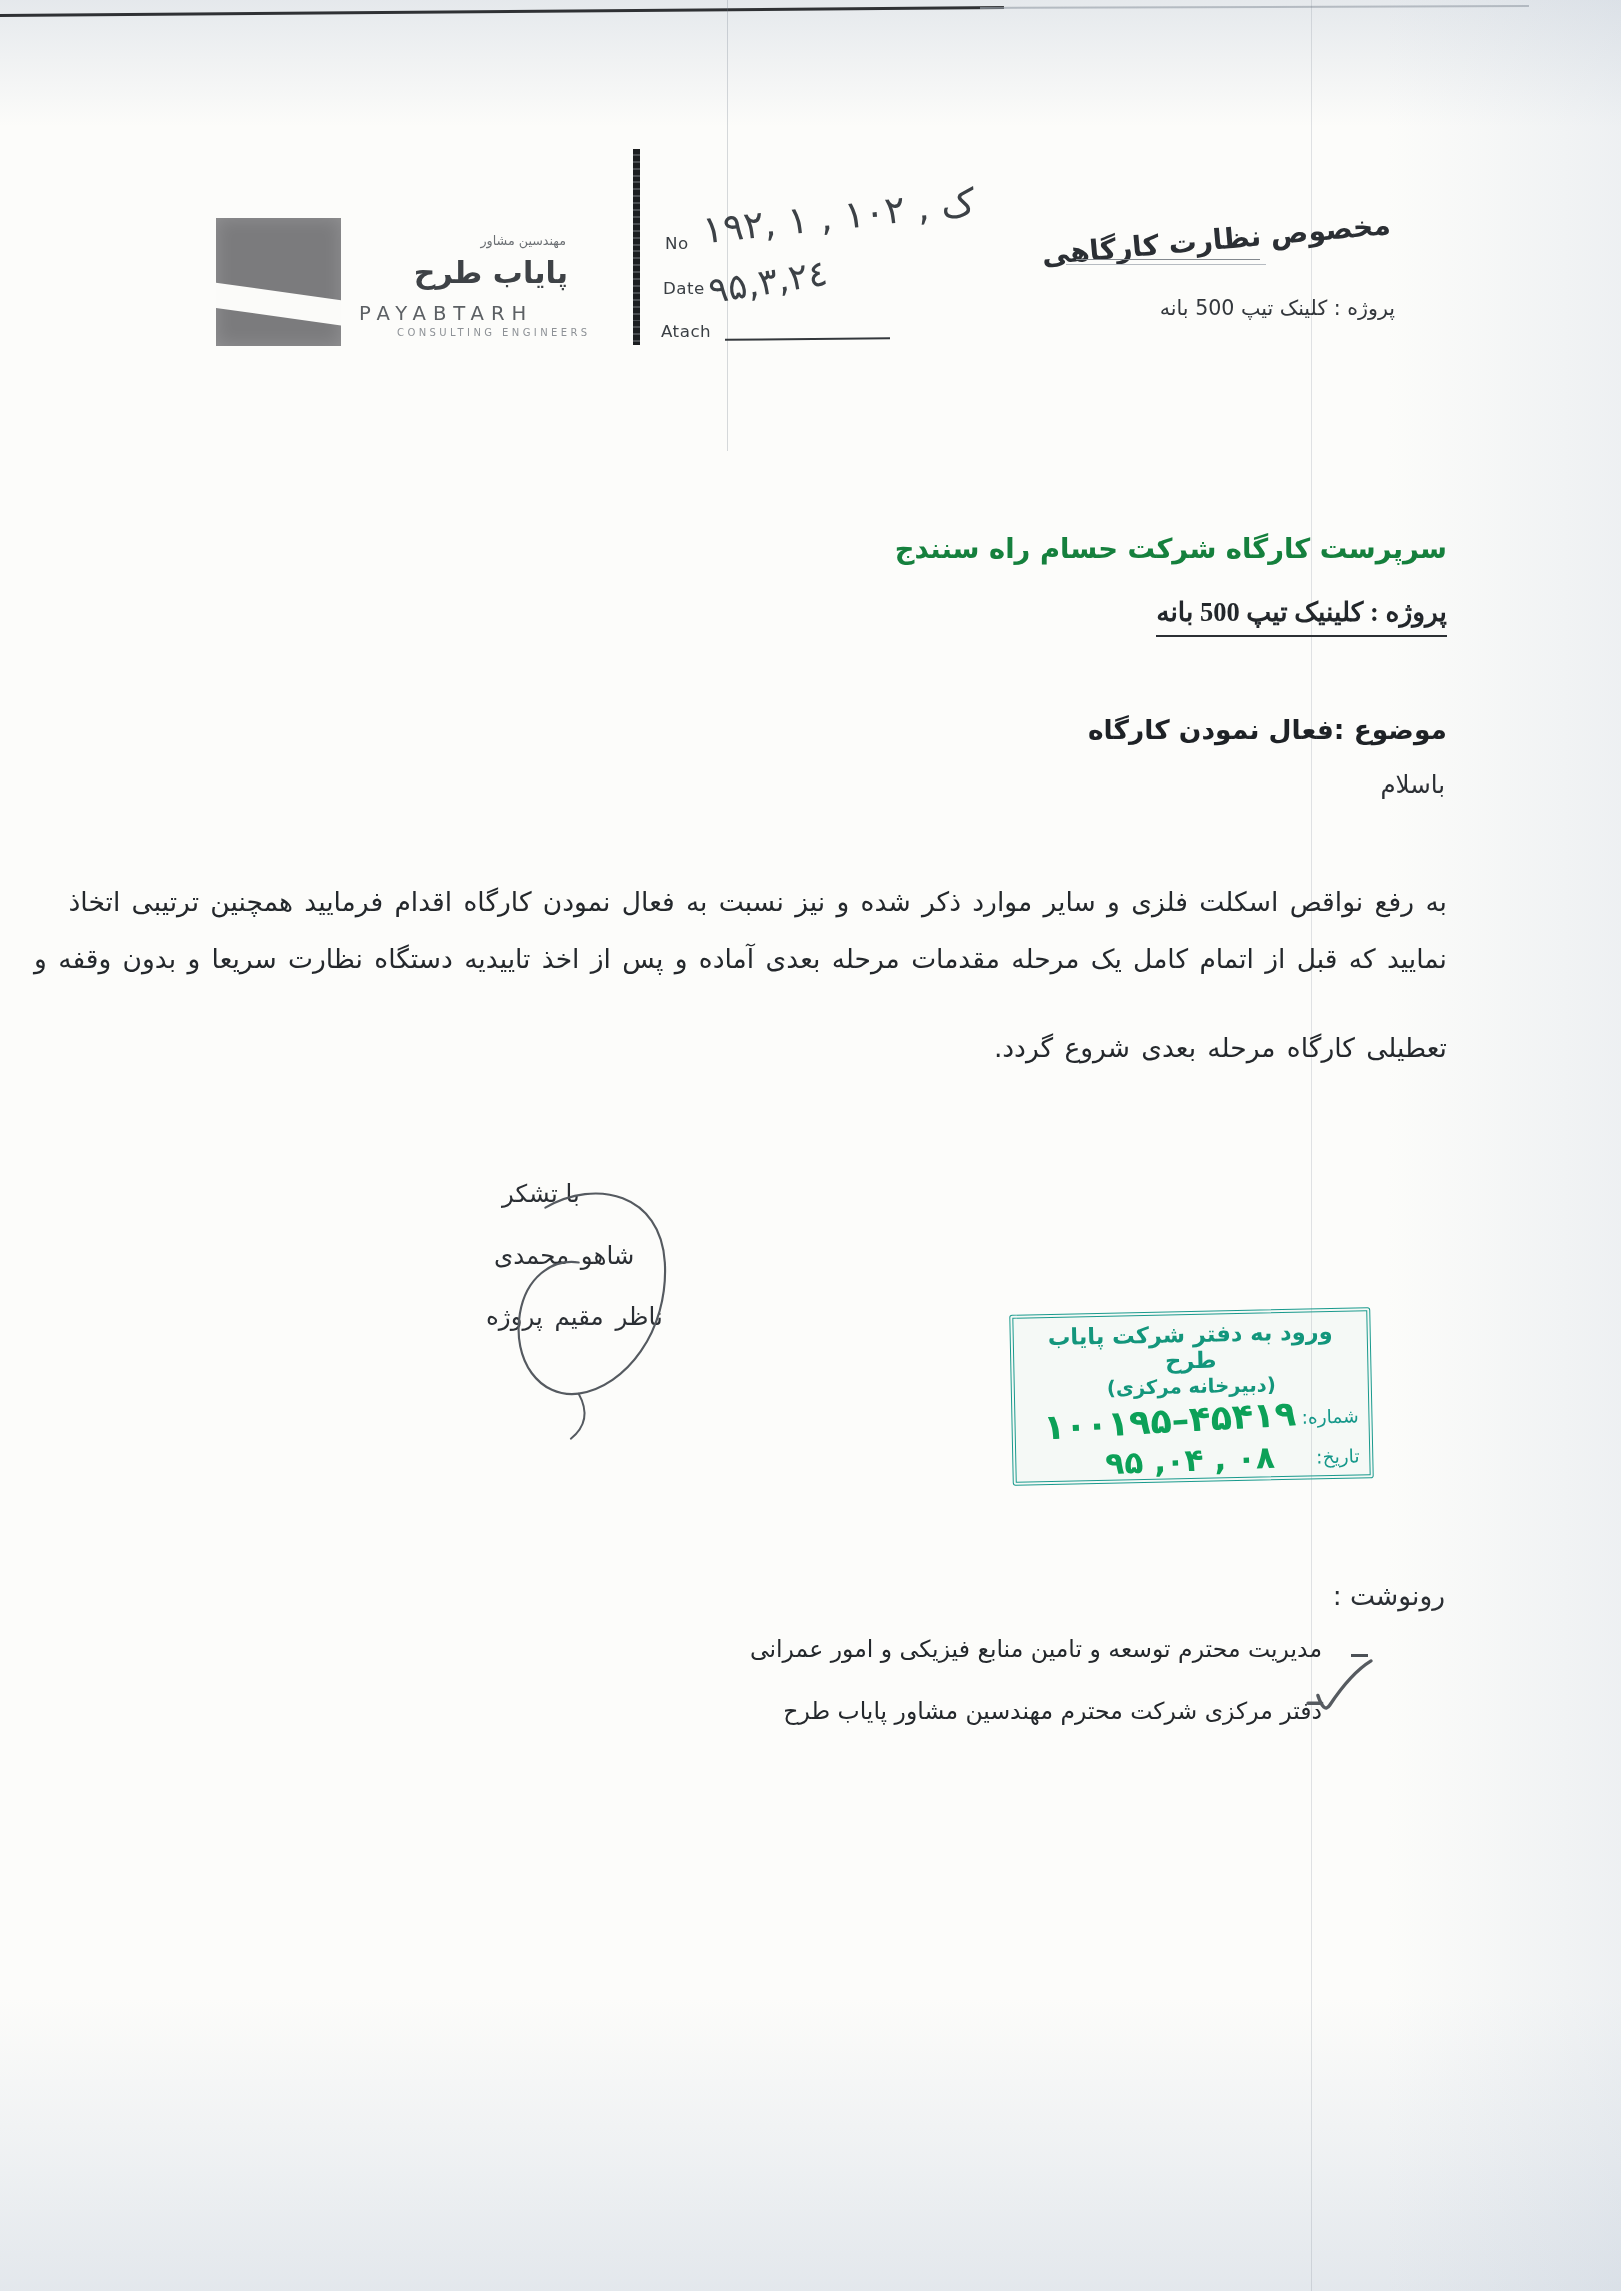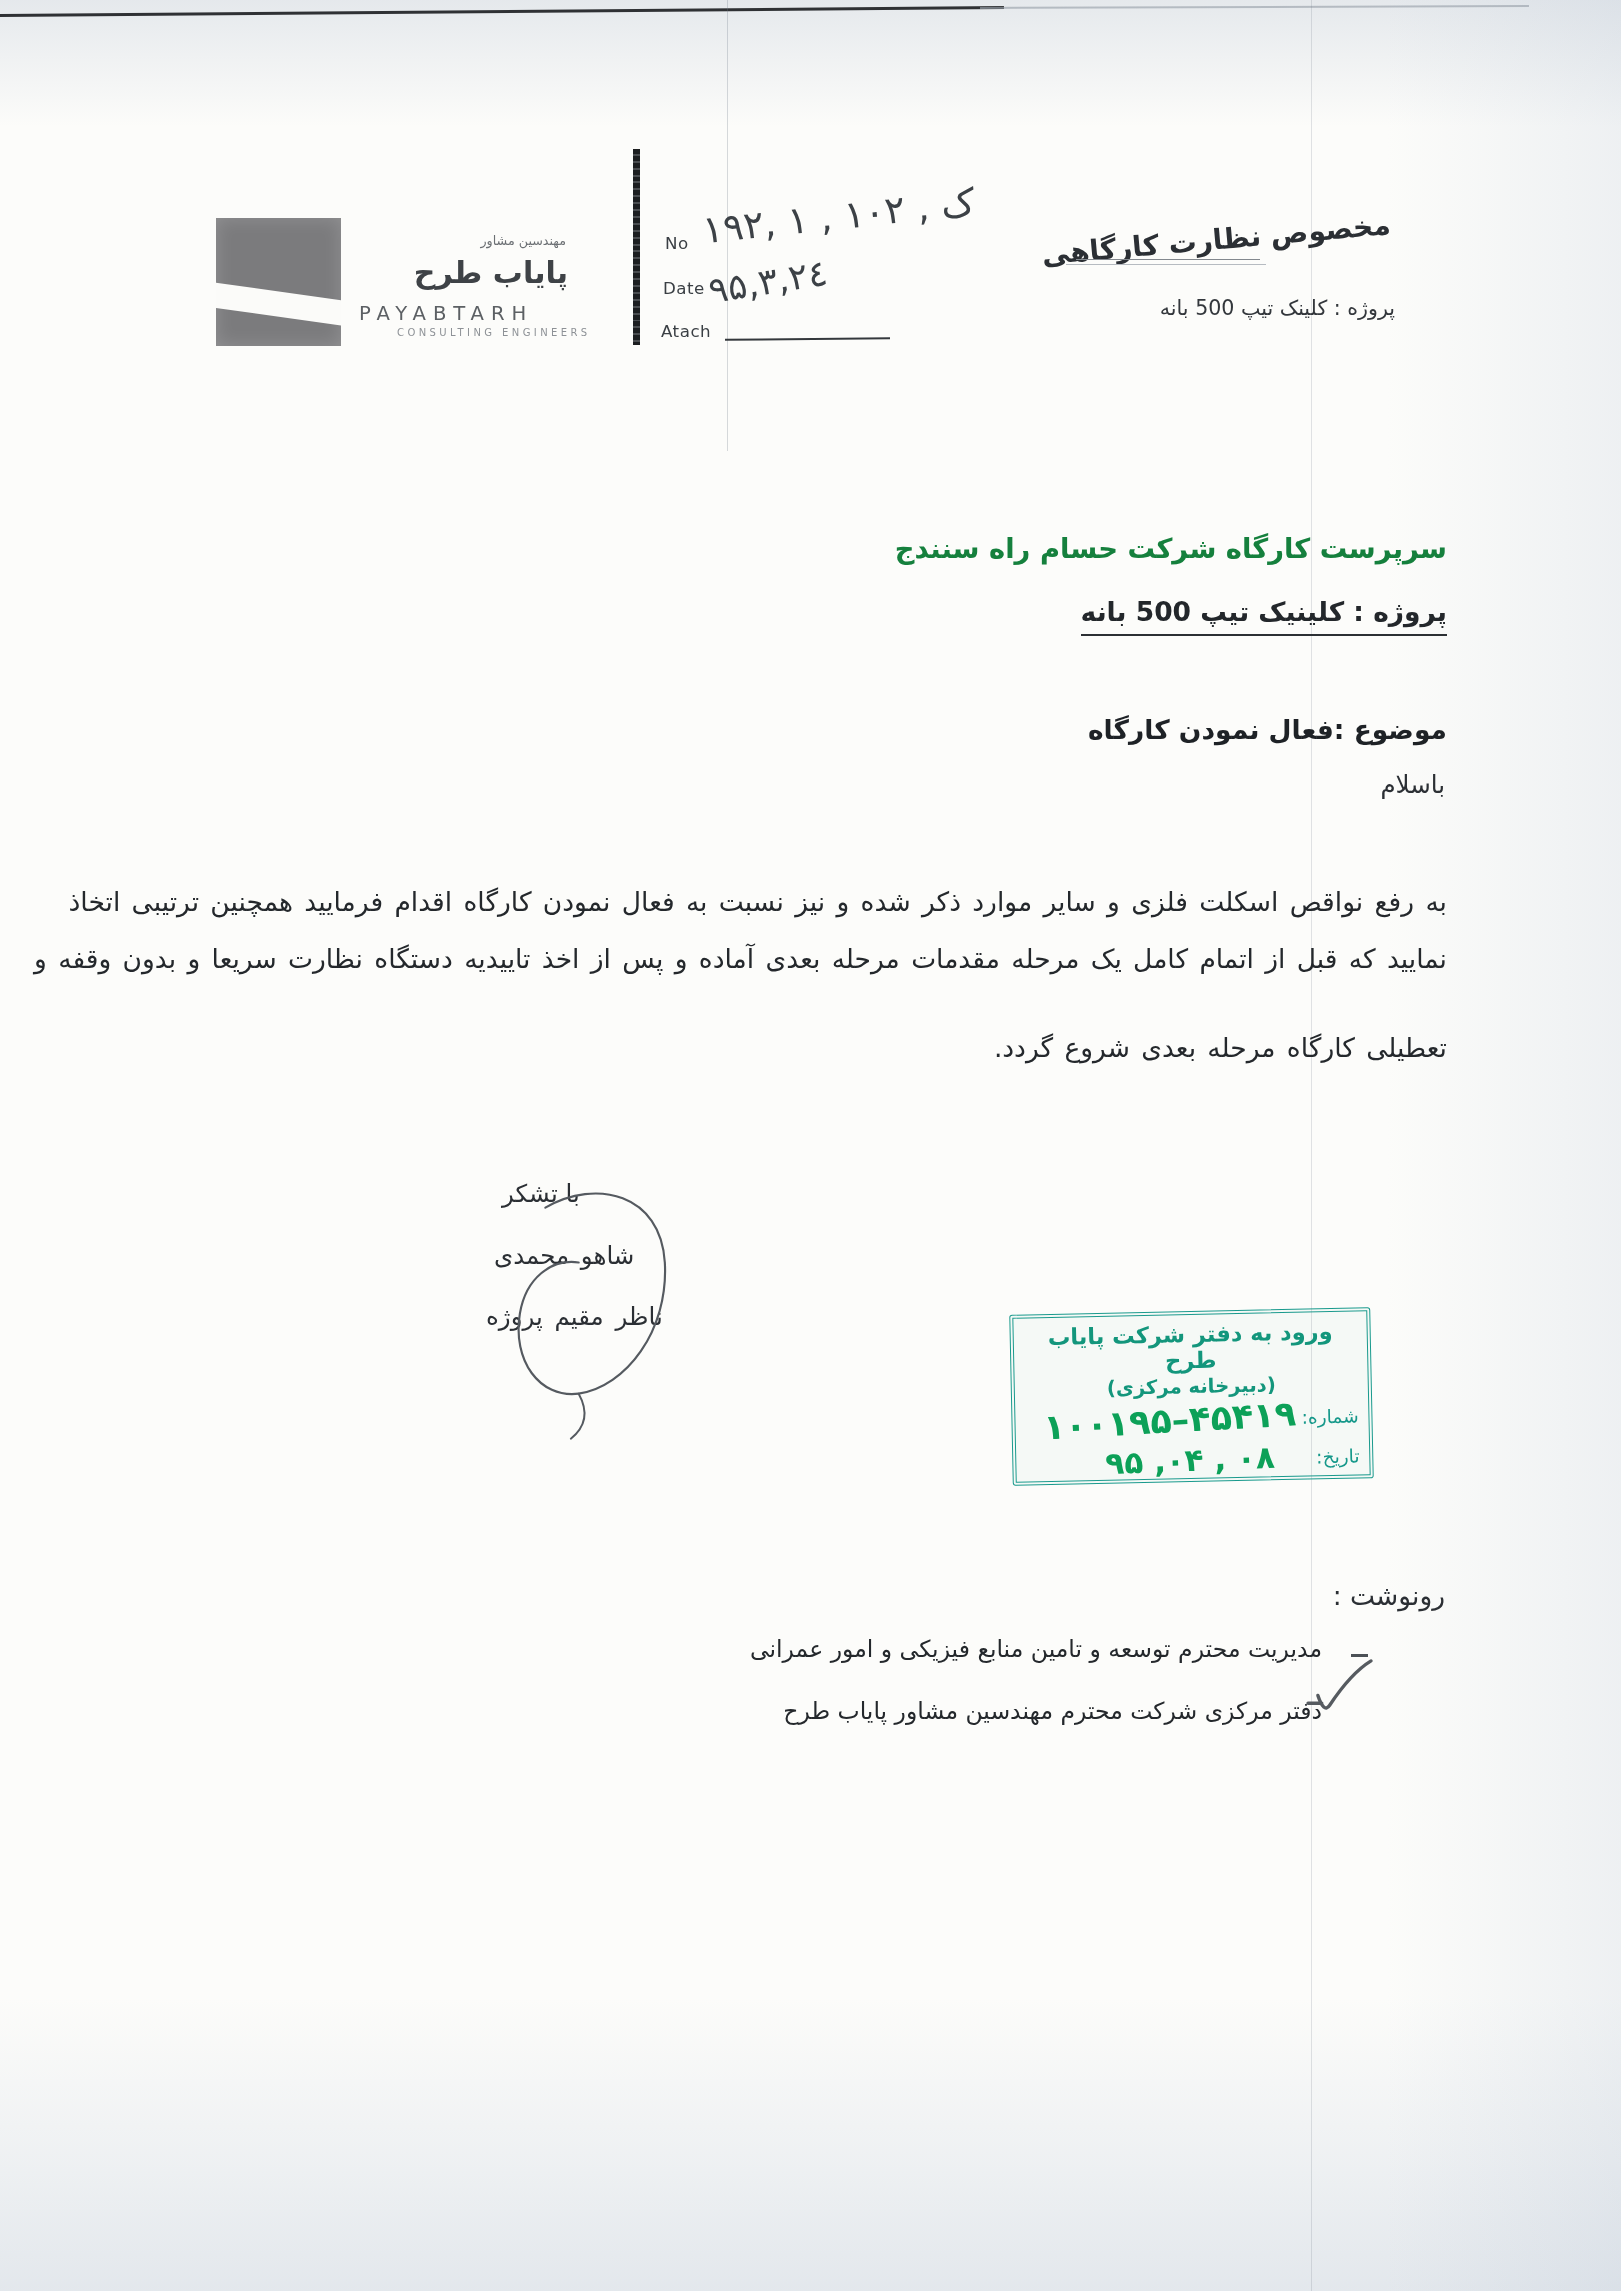--- a/index.html
+++ b/index.html
@@ -51,21 +51,21 @@
 
   .dept{right:229px;top:208px;font-size:28px;font-weight:bold;color:#2b2f34;
     transform:rotate(-5deg);transform-origin:right bottom;letter-spacing:1px;}
   .dept-underline{left:1076px;top:259px;width:184px;height:1px;background:#83888e;}
   .dept-underline2{left:1066px;top:264px;width:200px;height:1px;background:#b6bbc1;}
   .corner-project{right:226px;top:296px;font-size:20.6px;color:#33373c;}
 
   
   .to-line{right:174px;top:533px;font-size:27.4px;font-weight:bold;color:#15803d;}
   .to-project{right:174px;top:596px;font-size:26.5px;font-weight:600;color:#23272b;
-    border-bottom:2px solid #2c3034;padding-bottom:6.9px;}
+    border-bottom:2px solid #2c3034;padding-bottom:6.9px;font-family:Liberation Serif, serif;}
   .subject{right:174px;top:714px;font-size:26.5px;font-weight:bold;color:#1e2226;}
   .salutation{right:176px;top:770px;font-size:24.5px;color:#2b2f34;}
   .body-line{right:174px;font-size:26.5px;color:#24282c;word-spacing:2.9px;white-space:nowrap;}
   .bl-1{top:829px;}
   .bl-2{top:886px;text-align:center;}
   .bl-3{top:943px;}
   .bl-4{top:1012px;margin-top:20px;}
 
   
   .sig-thanks{left:502px;top:1179px;font-size:24.5px;color:#2b2f34;}

